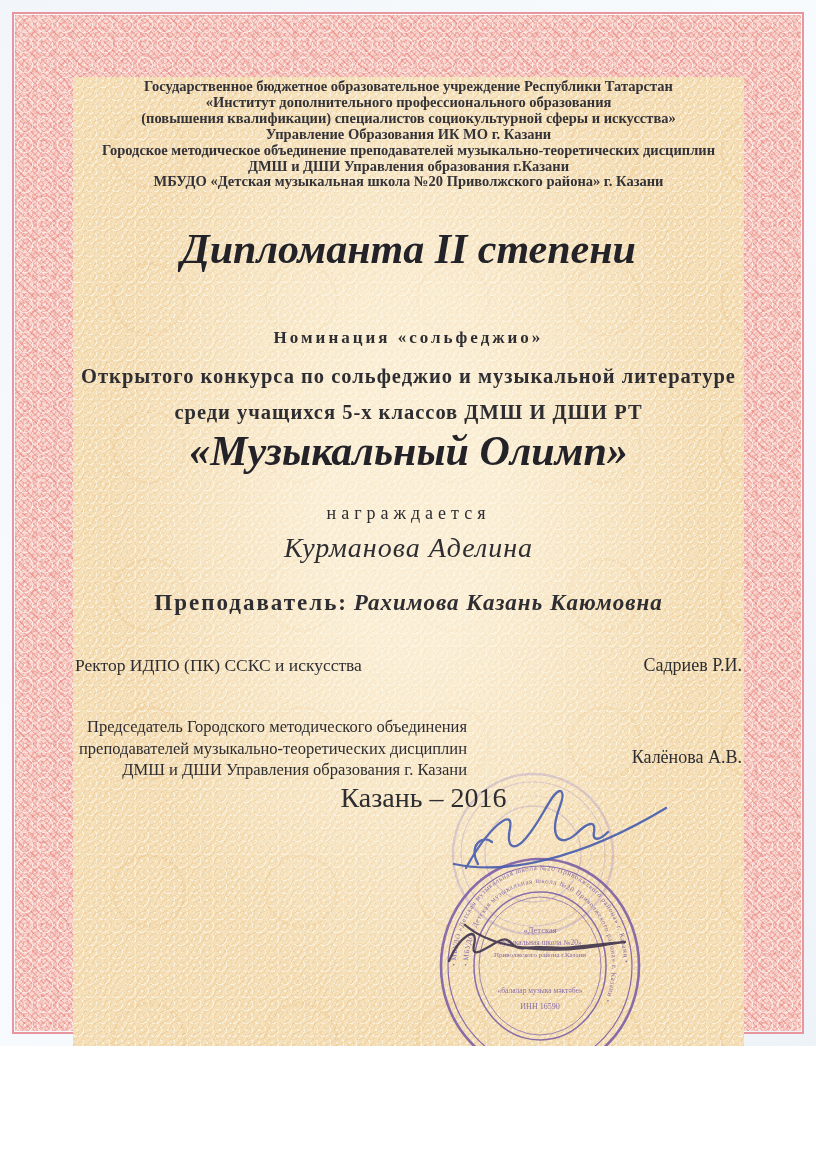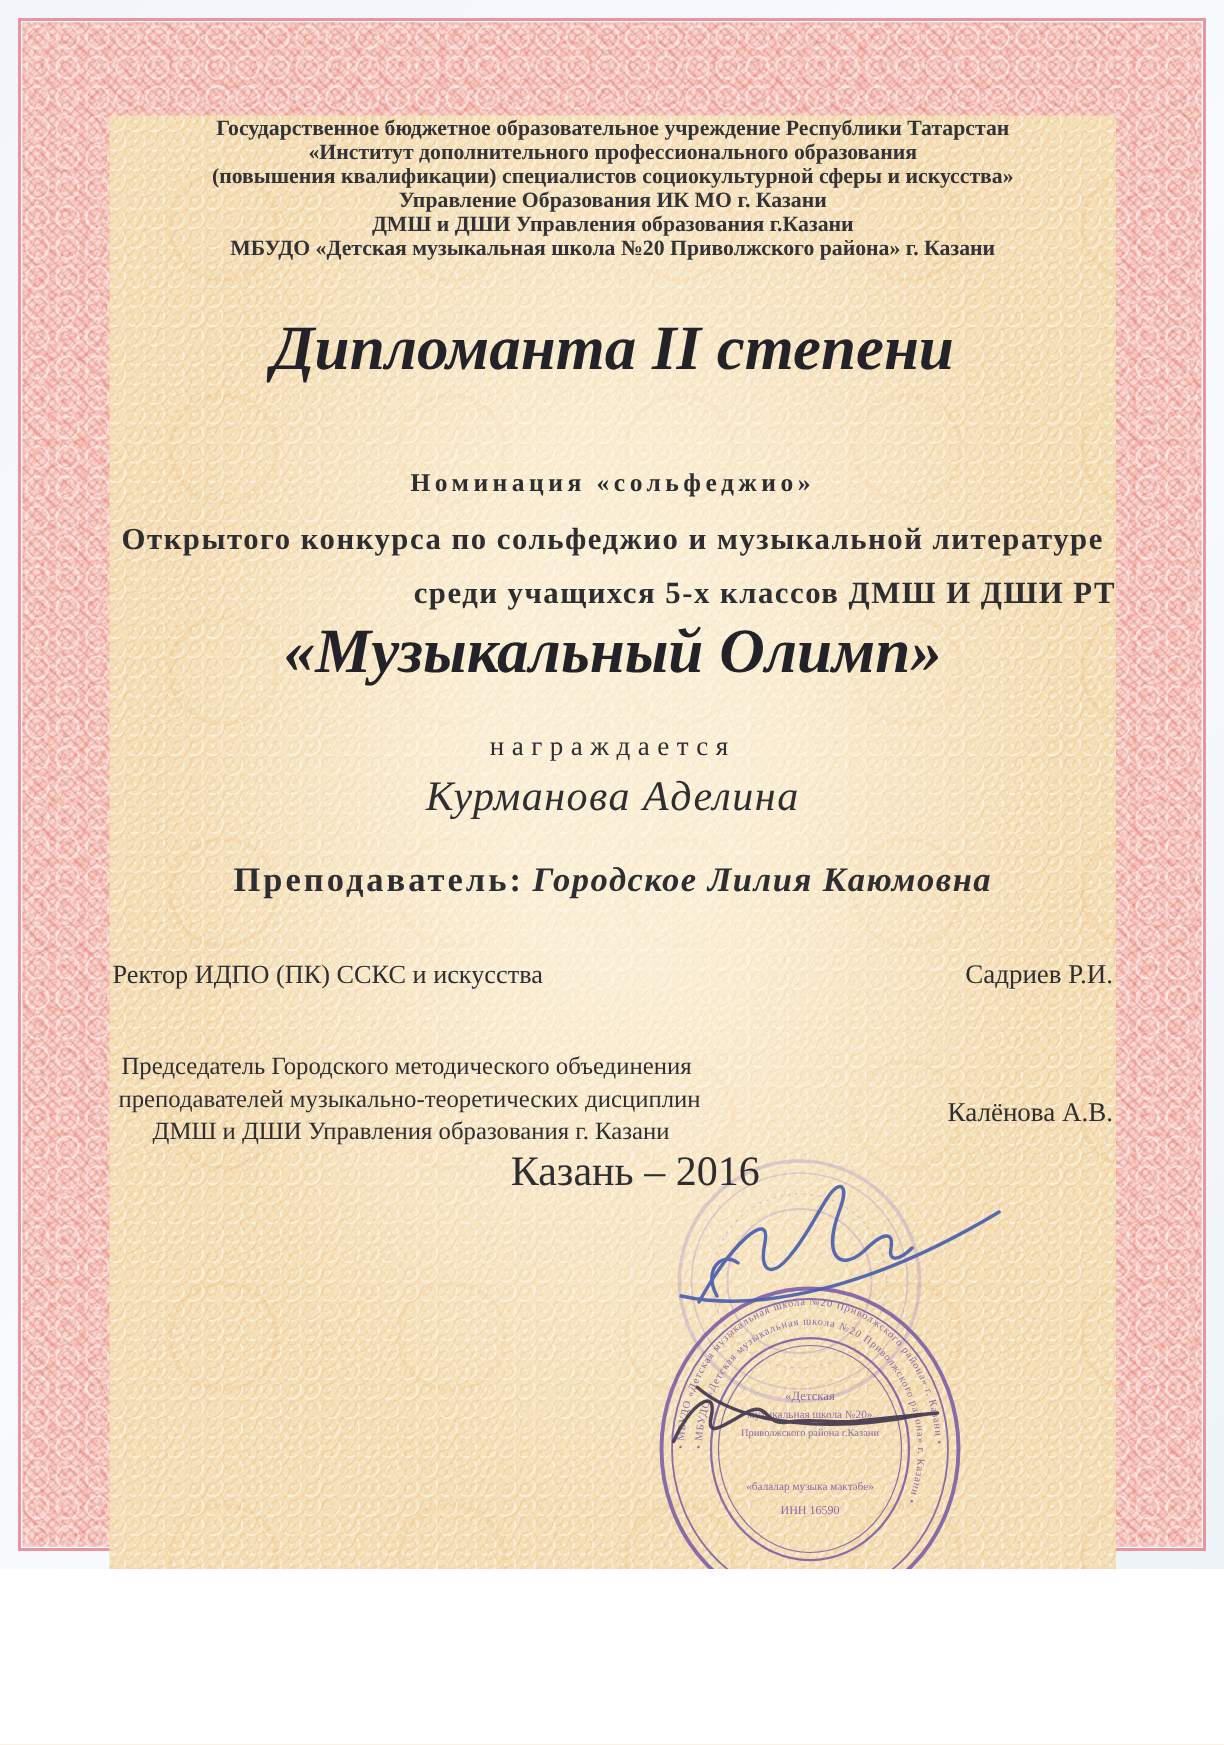--- a/index.html
+++ b/index.html
@@ -35,29 +35,29 @@
       repeating-radial-gradient(circle at 50% 50%, transparent 0 34px, rgba(232,184,120,.20) 34px 37px, transparent 37px 76px);
     background-size:auto, 11px 11px, 13px 13px, auto, auto, 152px 148px;
     text-align:center;
   }
   .content{ position:relative; z-index:2; padding-top:2px; }
   .hdr{ font-weight:bold; font-size:14.5px; line-height:15.9px; color:#333237; }
   .title{ margin-top:88px; font-size:54px; line-height:60px; font-weight:bold; font-style:italic; color:#232228; }
   .degree{ margin-top:35px; font-size:42px; line-height:48px; font-weight:bold; font-style:italic; color:#232228; }
   .nomination{ margin-top:55px; font-size:17px; line-height:20px; font-weight:bold; letter-spacing:3px; }
   .comp1{ margin-top:16px; font-size:20.5px; line-height:24px; font-weight:bold; letter-spacing:1px; }
-  .comp2{ margin-top:12px; font-size:20.5px; line-height:24px; font-weight:bold; letter-spacing:1px;text-align:right; }
+  .comp2{ margin-top:12px; font-size:20.5px; line-height:24px; font-weight:bold; letter-spacing:1px; }
   .compname{ margin-top:2px; font-size:42px; line-height:50px; font-weight:bold; font-style:italic; color:#232228; }
   .verb{ margin-top:26px; font-size:18px; line-height:22px; font-weight:normal; letter-spacing:5px; }
   .recipient{ margin-top:7px; font-size:28px; line-height:34px; font-weight:normal; font-style:italic; letter-spacing:1px; }
   .teacher{ margin-top:24px; font-size:23px; line-height:28px; }
   .teacher .lbl{ font-weight:bold; letter-spacing:2px; }
   .teacher .nm{ font-weight:bold; font-style:italic; letter-spacing:1px; }
   .school{ margin-top:9px; font-size:24px; line-height:30px; font-weight:bold; font-style:italic; letter-spacing:1px; }
-  .sig-row{ display:flex; justify-content:space-between; align-items:flex-start; text-align:center; padding:0 2px; }
+  .sig-row{ display:flex; justify-content:space-between; align-items:flex-start; text-align:right; padding:0 2px; }
   .rector-row{ margin-top:37px; font-size:17.5px; line-height:22px; }
   .chair-row{ margin-top:40px; font-size:16.5px; line-height:21.5px; }
   .chair-row .chair-name{ margin-top:31px; font-size:18px; white-space:nowrap; }
   .rector-row .rector-name{ font-size:18px; white-space:nowrap; }
   .chair-lines div:nth-child(2){ padding-left:4px; }
   .chair-lines div:nth-child(3){ padding-left:6px; }
   .city{ margin-top:5px; font-size:28px; line-height:24px; transform:translateX(15px); }
   .stamp-layer{ position:absolute; z-index:1; }
   svg{ display:block; }
 </style>
@@ -68,37 +68,38 @@
   <div class="band"></div>
   <div class="frame-line"></div>
 
   <div class="inner">
     <div class="content">
       <div class="hdr">
         <div>Государственное бюджетное образовательное учреждение Республики Татарстан</div>
         <div>«Институт дополнительного профессионального образования</div>
         <div>(повышения квалификации) специалистов социокультурной сферы и искусства»</div>
         <div>Управление Образования ИК МО г. Казани</div>
+        <div>Городское методическое объединение преподавателей музыкально-теоретических дисциплин</div>
         <div>ДМШ и ДШИ Управления образования г.Казани</div>
         <div>МБУДО «Детская музыкальная школа №20 Приволжского района» г. Казани</div>
       </div>
 
       <div class="degree">Дипломанта II степени</div>
 
       <div class="nomination">Номинация «сольфеджио»</div>
       <div class="comp1">Открытого конкурса по сольфеджио и музыкальной литературе</div>
       <div class="comp2">среди учащихся 5-х классов ДМШ И ДШИ РТ</div>
       <div class="compname">«Музыкальный Олимп»</div>
 
       <div class="verb">награждается</div>
       <div class="recipient">Курманова Аделина</div>
 
       <div class="teacher">
         <span class="lbl">Преподаватель:</span>
-        <span class="nm">Городское Лилия Каюмовна</span>
+        <span class="nm">Рахимова Казань Каюмовна</span>
       </div>
 
       <div class="sig-row rector-row">
         <div>Ректор ИДПО (ПК) ССКС и искусства</div>
         <div class="rector-name">Садриев Р.И.</div>
       </div>
 
       <div class="sig-row chair-row">
         <div class="chair-lines">
           <div>Председатель Городского методического объединения</div>

